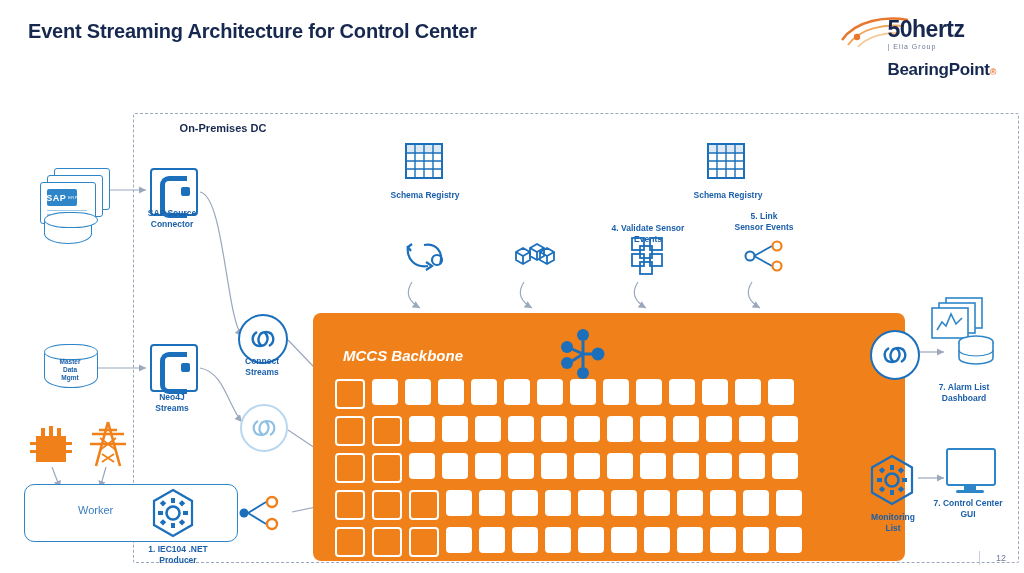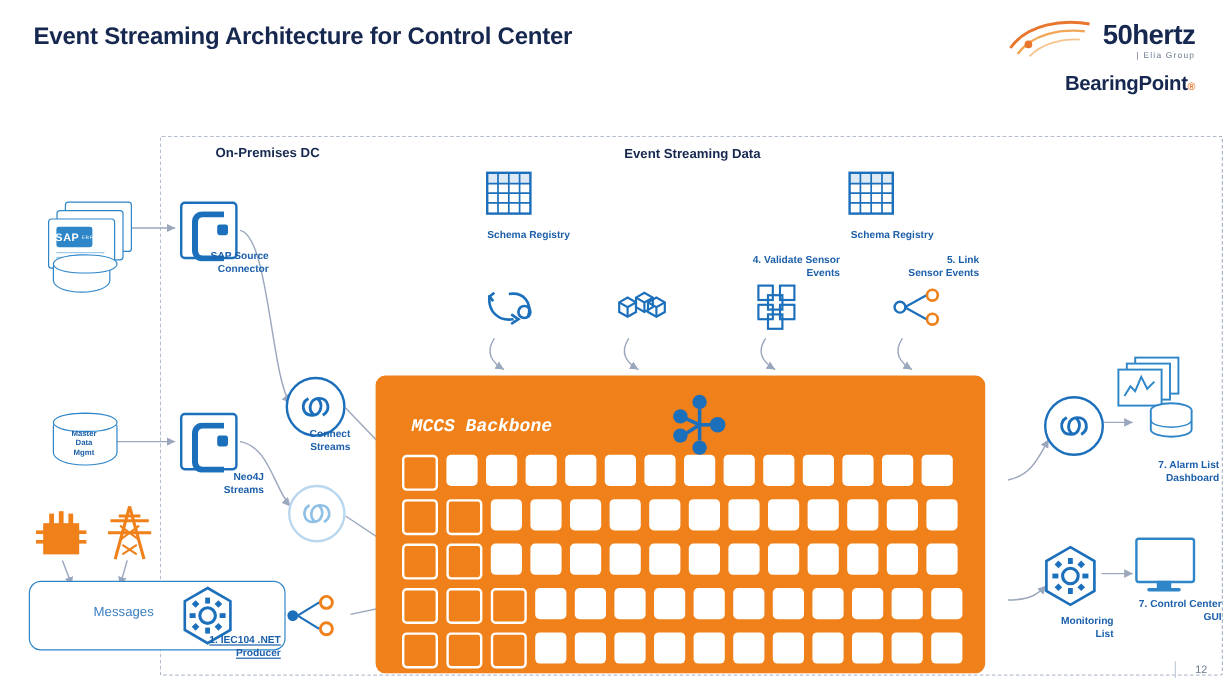--- a/index.html
+++ b/index.html
@@ -12,21 +12,21 @@
     overflow:hidden;
   }
   .page{position:absolute;inset:0;}
 
   
   .title{
     position:absolute;left:28px;top:20px;
     font-size:20px;font-weight:bold;color:#16284f;
     letter-spacing:-0.2px;
   }
-  .brand{position:absolute;right:28px;top:18px;text-align:right;}
+  .brand{position:absolute;right:28px;top:18px;text-align:left;}
   .brand-50{
     font-size:23px;font-weight:bold;color:#16284f;letter-spacing:-0.5px;
     line-height:1;
   }
   .brand-sub{font-size:7px;color:#6b7a93;letter-spacing:1px;margin-top:2px;}
   .brand-bp{
     font-size:17px;font-weight:bold;color:#16284f;margin-top:10px;letter-spacing:-0.3px;
   }
   .brand-bp .dot{font-size:9px;color:#e8762d;}
   .swoosh{position:absolute;right:112px;top:14px;}
@@ -37,21 +37,21 @@
     border:1px dashed #9aa7bd;border-radius:2px;
   }
   .zone-label{
     position:absolute;font-size:11px;font-weight:bold;color:#16284f;text-align:center;
   }
   #lbl-onprem{left:158px;top:122px;width:130px;}
   #lbl-esd{left:487px;top:122px;width:180px;line-height:15px;}
 
   
   .cap{
-    position:absolute;text-align:right;font-size:8.5px;font-weight:bold;
+    position:absolute;text-align:center;font-size:8.5px;font-weight:bold;
     color:#1b5faa;line-height:11px;
   }
 
   
   .sap-stack{position:absolute;left:40px;top:168px;}
   .sap-card{
     position:absolute;width:54px;height:40px;border:1.4px solid #2e86c9;
     border-radius:3px;background:#ffffff;
   }
   .sap-badge{
@@ -92,22 +92,22 @@
   }
 
   
   .circ{
     position:absolute;border-radius:50%;border:2px solid #1b6fbb;background:#fff;
   }
   .circ.light{border-color:#b9d7ef;}
 
   
   .backbone{
-    position:absolute;left:313px;top:313px;width:508px;height:248px;
-    background:#f08019;border-radius:8px;font-family:Liberation Mono, monospace;
+    position:absolute;left:313px;top:313px;width:592px;height:248px;
+    background:#f08019;border-radius:8px;
   }
   .backbone-title{
     position:absolute;left:30px;top:34px;font-size:15px;font-style:italic;
     color:#ffffff;font-weight:bold;
   }
   .grid{position:absolute;left:22px;top:66px;}
   .grid .row{display:flex;margin-bottom:7px;}
   .grid .cell{
     width:26px;height:26px;background:#ffffff;border-radius:4px;margin-right:7px;
   }
@@ -160,21 +160,20 @@
 
   <div class="brand">
     <div class="brand-50">50hertz</div>
     <div class="brand-sub">| Elia Group</div>
     <div class="brand-bp"><span>BearingPoint</span><span class="dot">®</span></div>
   </div>
 
   <div class="dashed-box"></div>
   <div class="zone-label" id="lbl-onprem">On-Premises DC</div>
   <div class="zone-label" id="lbl-esd">
-    <div>Event Streaming Data</div>
   </div>
 
   <svg style="position:absolute;left:0;top:0;width:1024px;height:573px;">
 
     <path d="M106 190 L146 190" stroke="#9aa7bd" stroke-width="1.2" fill="none" marker-end="url(#ah)"></path>
 
     <path d="M96 368 L146 368" stroke="#9aa7bd" stroke-width="1.2" fill="none" marker-end="url(#ah)"></path>
 
     <path d="M200 192 C224 196 226 316 242 336" stroke="#9aa7bd" stroke-width="1.2" fill="none" marker-end="url(#ah)"></path>
 
@@ -278,21 +277,21 @@
   </div>
   <div style="position:absolute;left:86px;top:420px;">
     <svg width="44" height="48" viewBox="0 0 44 48">
       <path d="M22 2 L10 46 M22 2 L34 46" stroke="#f08019" stroke-width="2.6" fill="none"></path>
       <path d="M6 14 L38 14 M4 24 L40 24 M13 10 L31 10" stroke="#f08019" stroke-width="2.4" fill="none"></path>
       <path d="M14 18 L30 30 M30 18 L14 30 M16 34 L28 42 M28 34 L16 42" stroke="#f08019" stroke-width="1.8" fill="none"></path>
     </svg>
   </div>
 
   <div class="gateway"></div>
-  <div class="gateway-lbl">Messages</div>
+  <div class="gateway-lbl">Worker</div>
   <div style="position:absolute;left:148px;top:488px;">
     <svg width="50" height="50" viewBox="0 0 50 50">
       <polygon points="25,2 44,13 44,37 25,48 6,37 6,13" fill="none" stroke="#1b6fbb" stroke-width="2.2"></polygon>
       <g fill="#1b6fbb">
         <circle cx="25" cy="25" r="6.5" fill="none" stroke="#1b6fbb" stroke-width="2.6"></circle>
         <rect x="23" y="10" width="4" height="5"></rect>
           <rect x="23" y="35" width="4" height="5"></rect>
         <rect x="10" y="23" width="5" height="4"></rect>
           <rect x="35" y="23" width="5" height="4"></rect>
         <rect x="13" y="13" width="4.5" height="4.5" transform="rotate(45 15 15)"></rect>
@@ -304,21 +303,21 @@
   </div>
 
   <div style="position:absolute;left:236px;top:494px;">
     <svg width="58" height="38" viewBox="0 0 58 38">
       <path d="M12 19 L30 8 M12 19 L30 30" stroke="#1b6fbb" stroke-width="1.8" fill="none"></path>
       <circle cx="8" cy="19" r="4.5" fill="#1b6fbb"></circle>
       <circle cx="36" cy="8" r="5" fill="none" stroke="#f08019" stroke-width="2.4"></circle>
       <circle cx="36" cy="30" r="5" fill="none" stroke="#f08019" stroke-width="2.4"></circle>
     </svg>
   </div>
-  <div class="cap" style="left:122px;top:528px;width:112px;text-decoration:underline;">
+  <div class="cap" style="left:122px;top:544px;width:112px;">
     <div>1. IEC104 .NET</div>
     <div>Producer</div>
   </div>
 
   <div style="position:absolute;left:400px;top:140px;">
     <svg width="48" height="46" viewBox="0 0 48 46">
       <rect x="6" y="4" width="36" height="34" fill="none" stroke="#1b6fbb" stroke-width="2"></rect>
       <path d="M6 13 H42 M6 21 H42 M6 29 H42 M15 4 V38 M24 4 V38 M33 4 V38" stroke="#1b6fbb" stroke-width="1.4"></path>
       <path d="M6 4 H42 V13 H6 Z" fill="#1b6fbb" opacity="0.15"></path>
     </svg>
@@ -341,21 +340,21 @@
         <path d="M8 14 L15 10 L22 14 L22 22 L15 26 L8 22 Z"></path>
         <path d="M8 14 L15 18 L22 14 M15 18 L15 26"></path>
         <path d="M22 10 L29 6 L36 10 L36 18 L29 22 L22 18 Z"></path>
         <path d="M22 10 L29 14 L36 10 M29 14 L29 22"></path>
         <path d="M32 14 L39 10 L46 14 L46 22 L39 26 L32 22 Z"></path>
         <path d="M32 14 L39 18 L46 14 M39 18 L39 26"></path>
       </g>
     </svg>
   </div>
 
-  <div class="cap" style="left:596px;top:211px;width:104px;">
+  <div class="cap" style="left:596px;top:223px;width:104px;">
     <div>4. Validate Sensor</div>
     <div>Events</div>
   </div>
   <div style="position:absolute;left:626px;top:236px;">
     <svg width="46" height="42" viewBox="0 0 46 42">
       <g fill="none" stroke="#1b6fbb" stroke-width="1.8">
         <rect x="6" y="2" width="12" height="12"></rect>
         <rect x="14" y="10" width="12" height="12"></rect>
         <rect x="6" y="18" width="12" height="12"></rect>
         <rect x="14" y="26" width="12" height="12"></rect>

